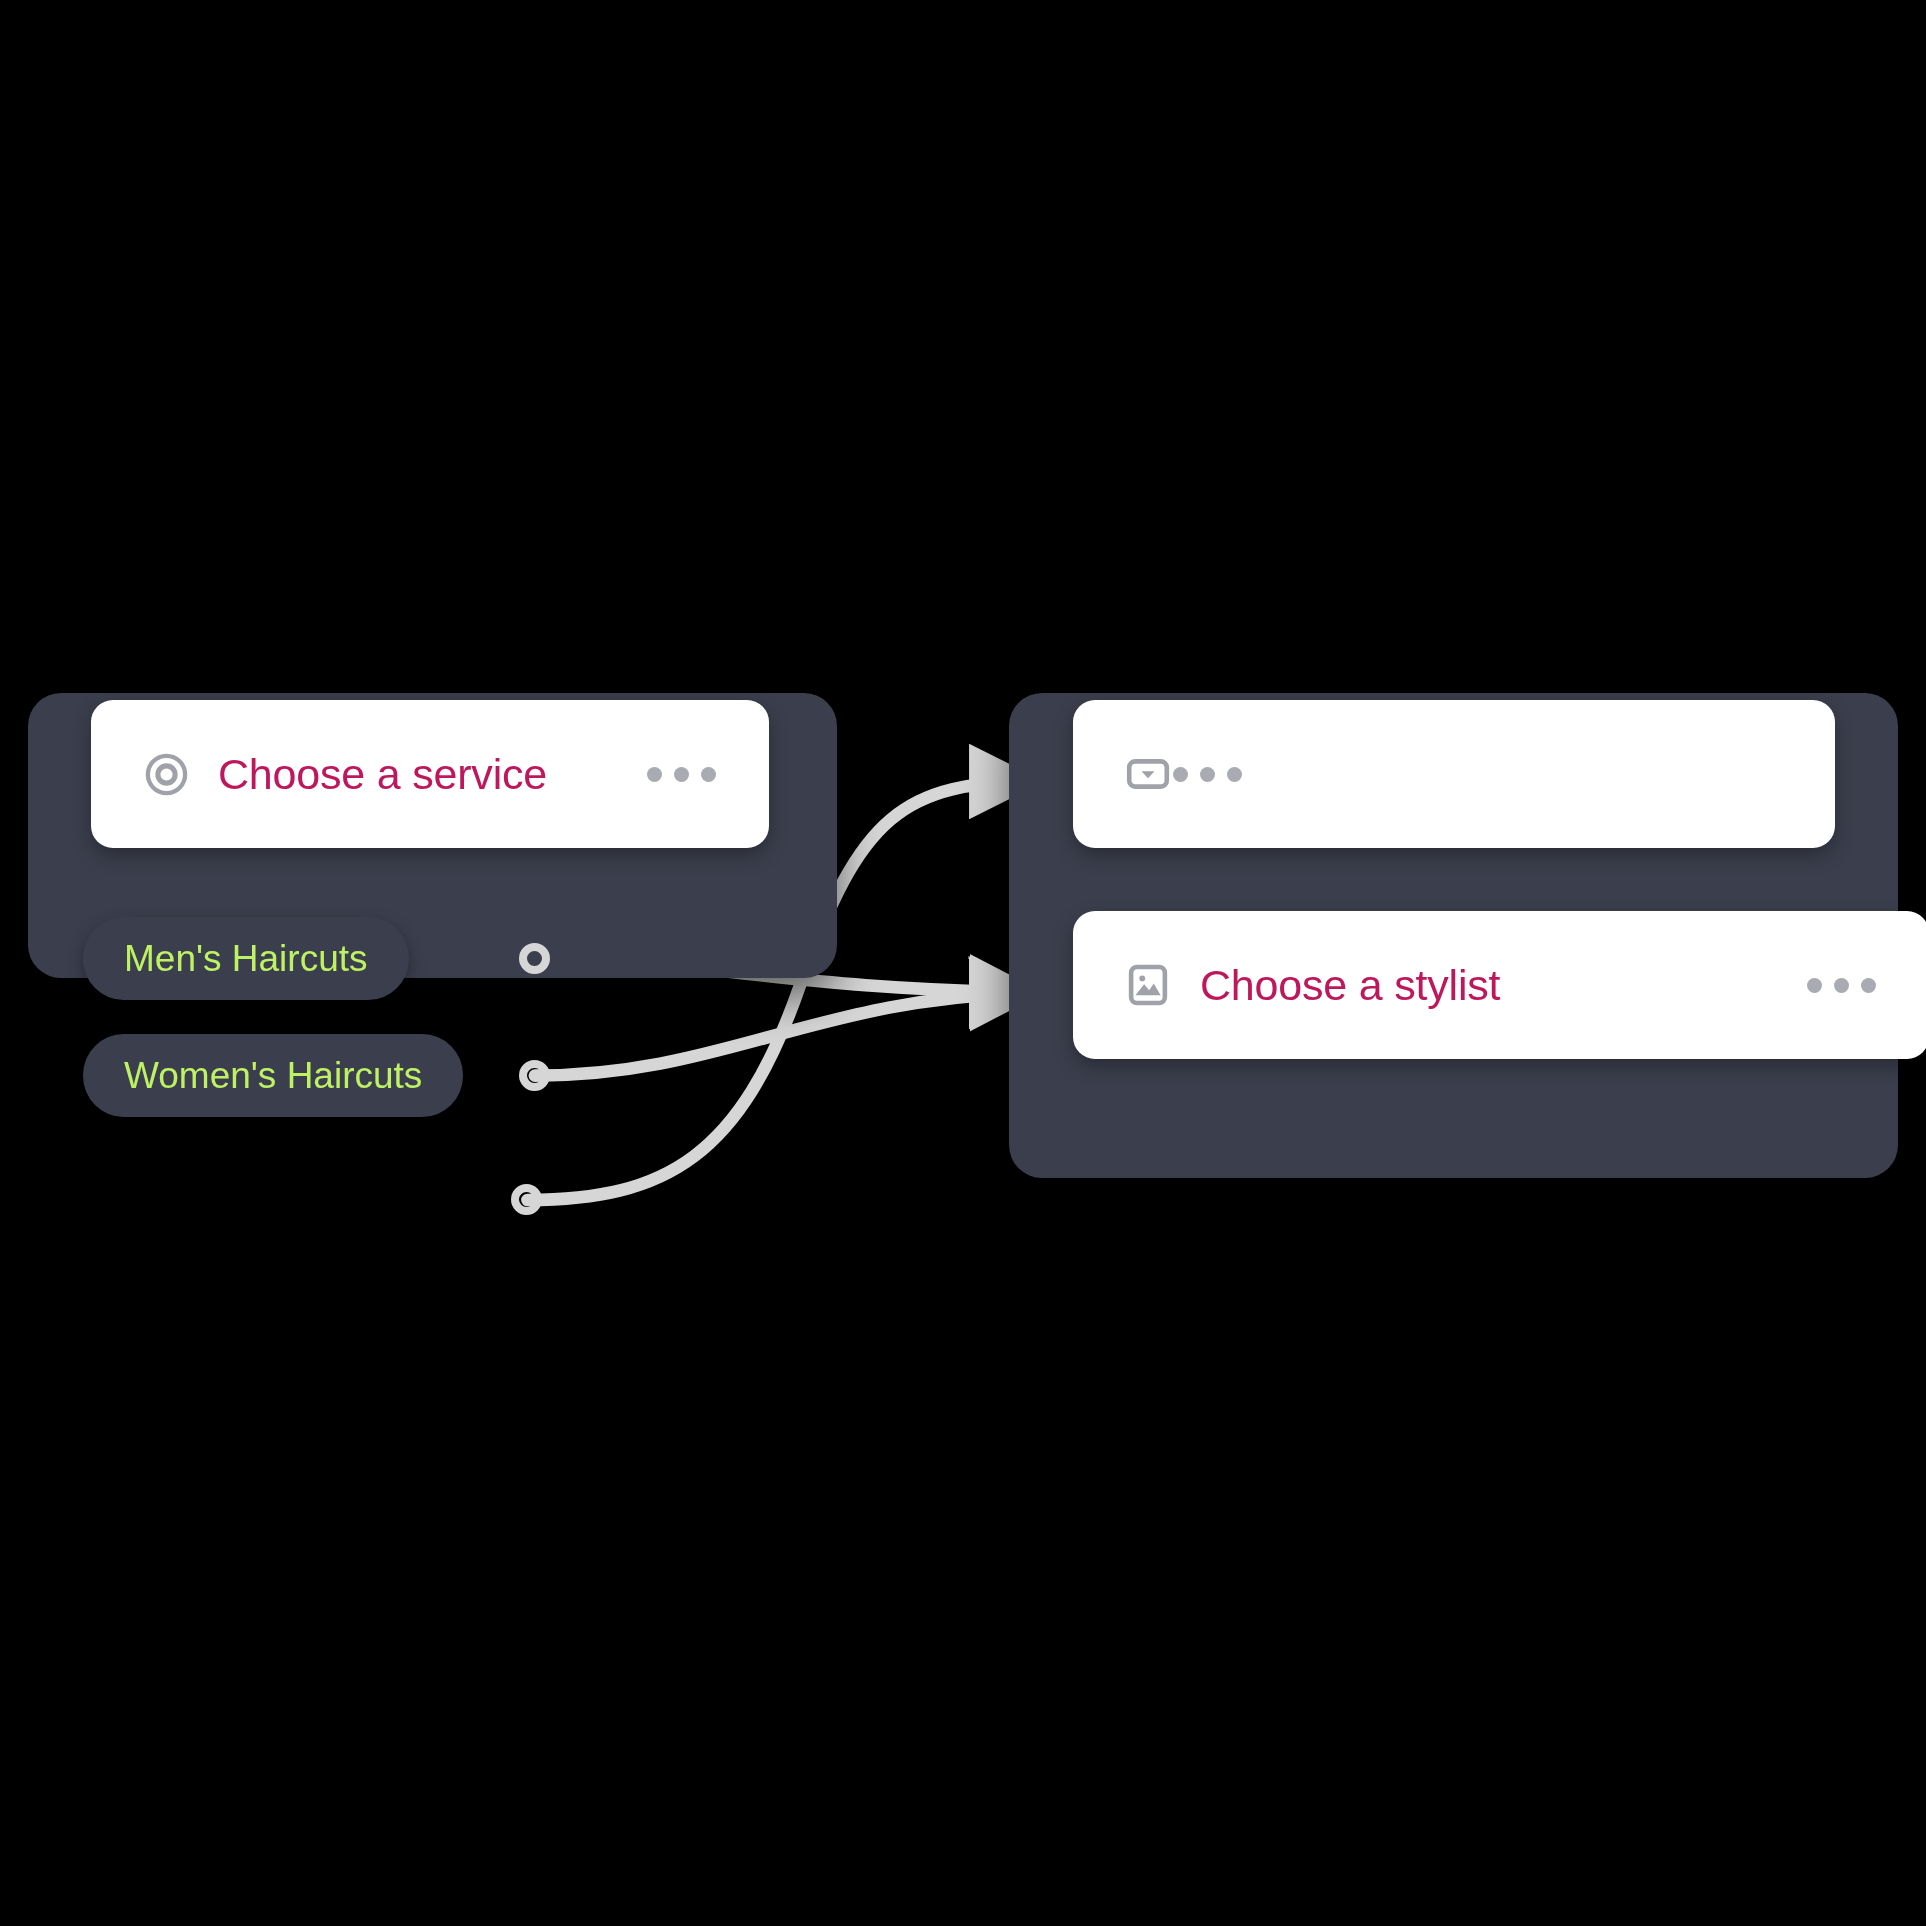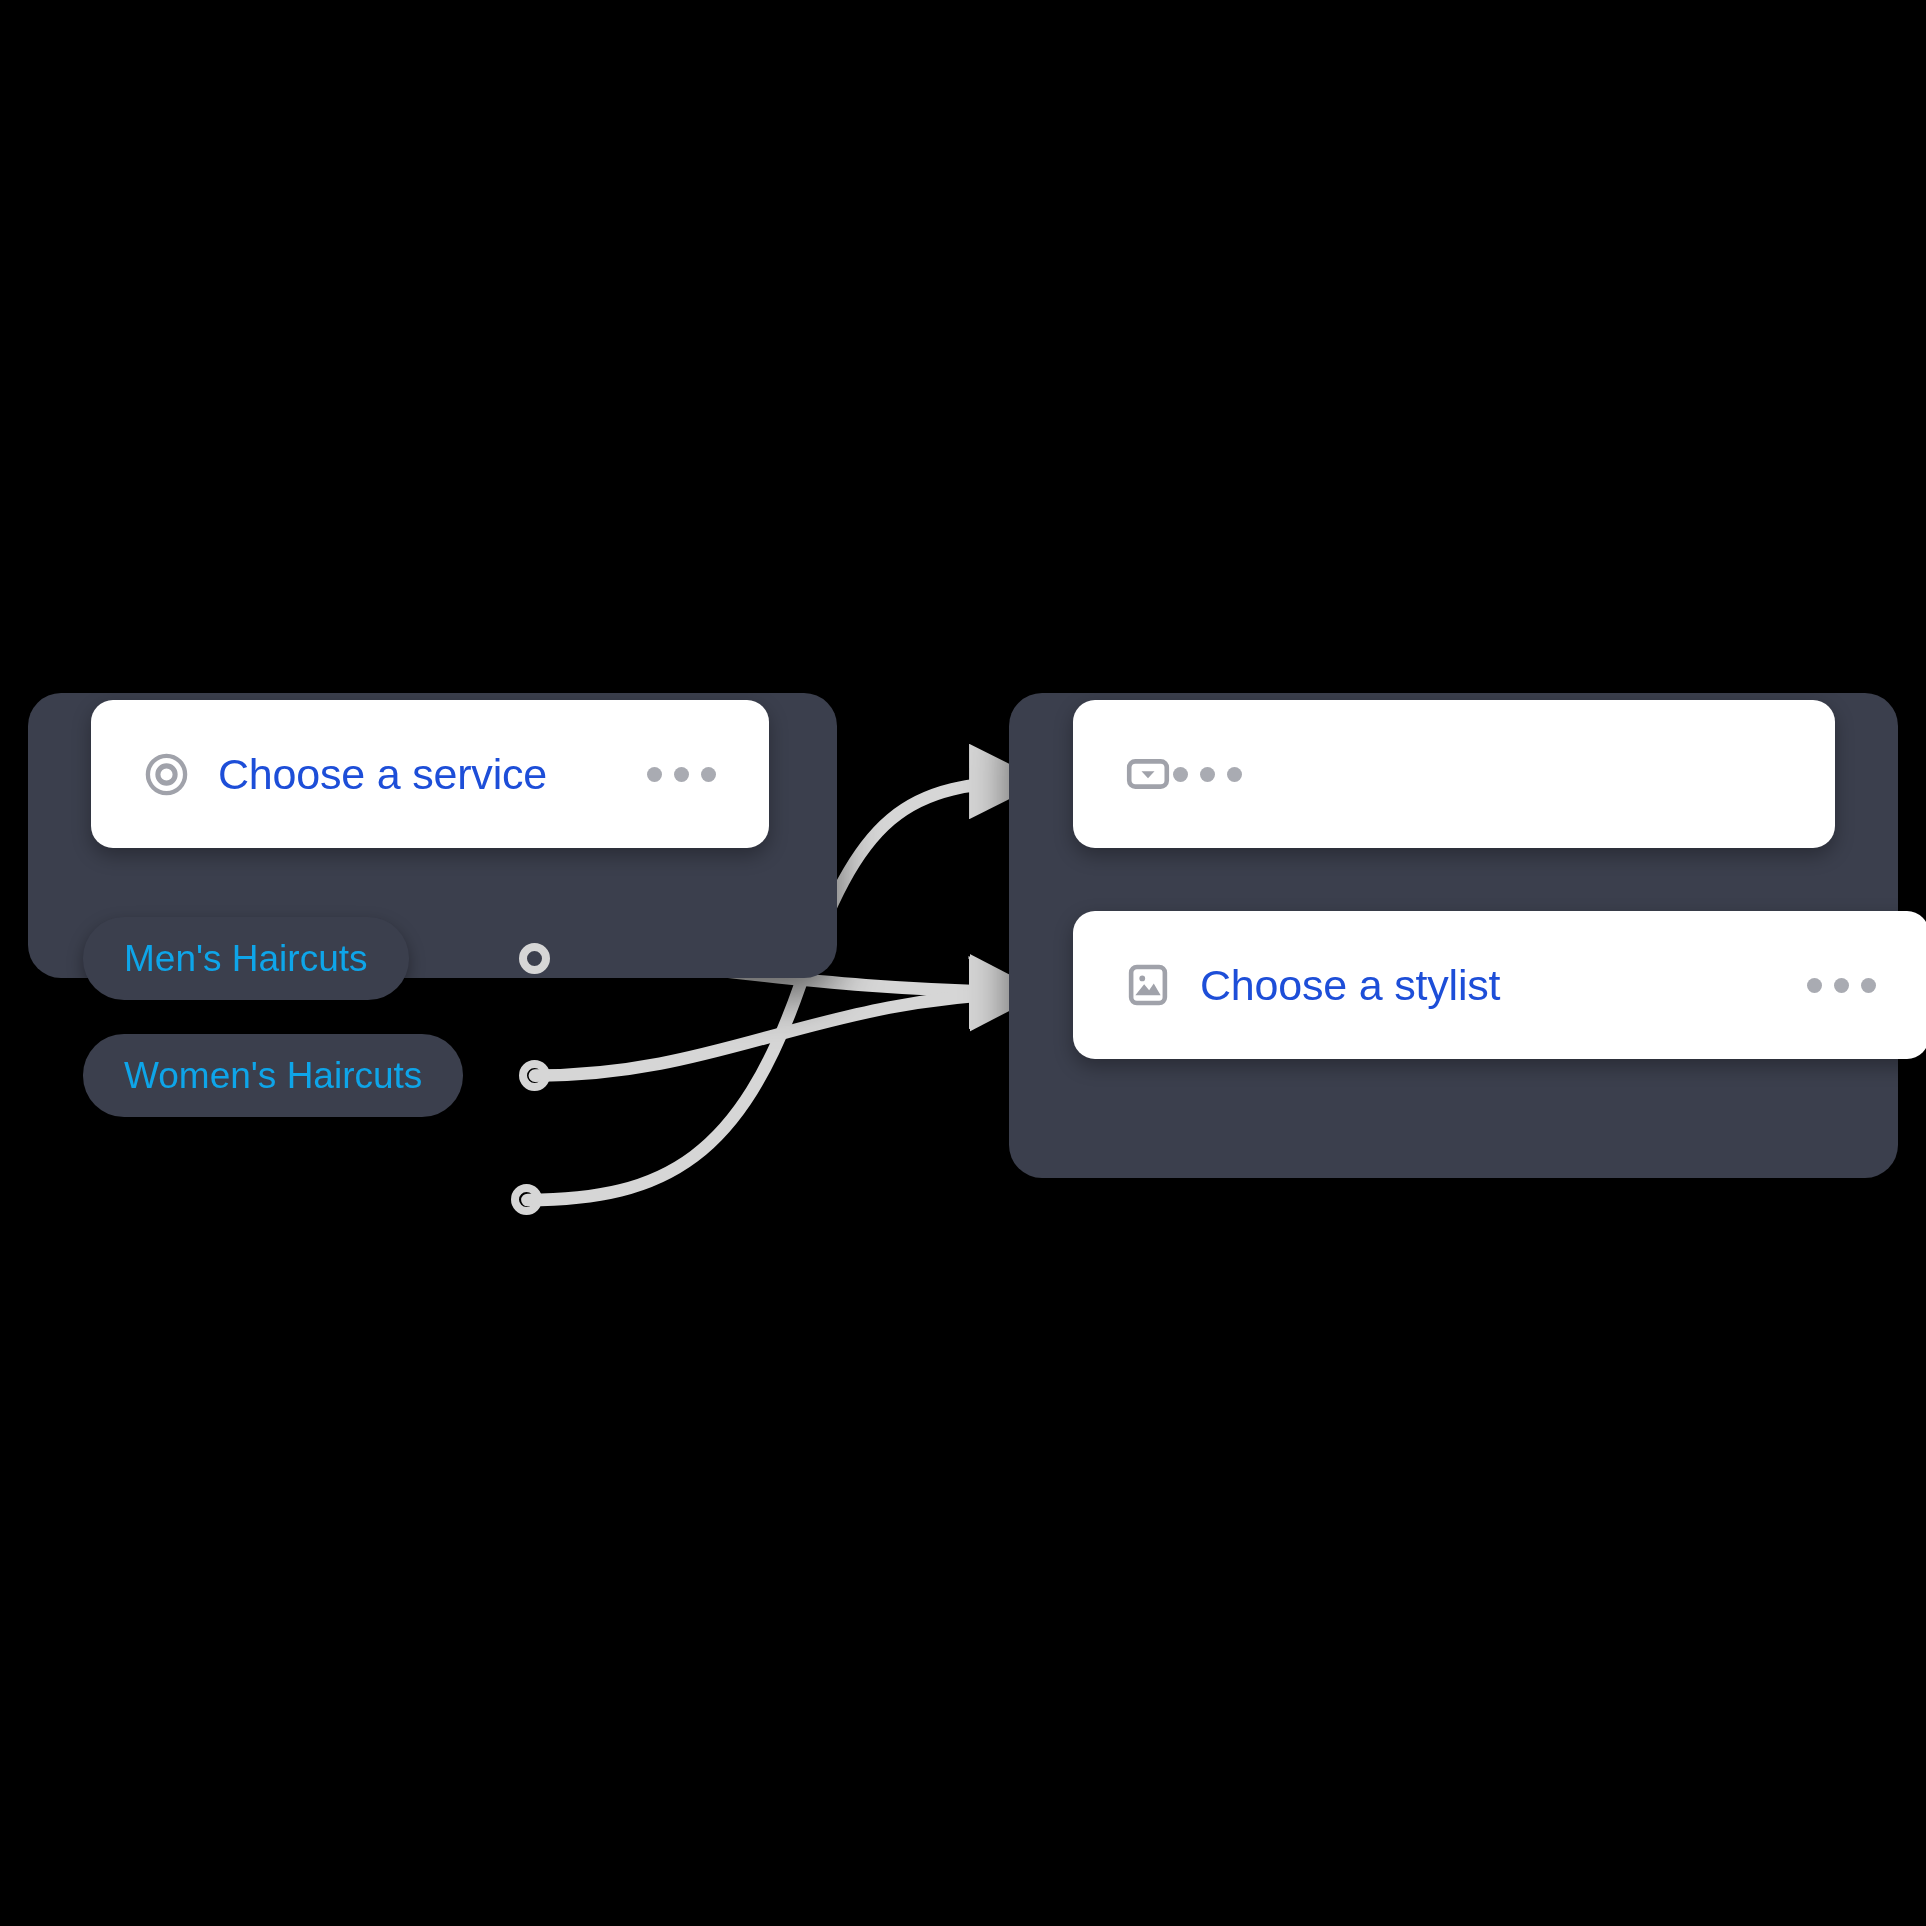--- a/index.html
+++ b/index.html
@@ -57,21 +57,21 @@
     margin-left: 50px;
     display: flex;
     align-items: center;
     justify-content: center;
   }
   .field-icon svg { display: block; }
 
   .field-label {
     flex: 1 1 auto;
     margin-left: 27px;
-    color: #1d4ed8;
+    color: #be185d;
     font-size: 43px;
     font-weight: 400;
     letter-spacing: -0.2px;
     white-space: nowrap;
   }
 
   .field-menu {
     flex: 0 0 auto;
     display: flex;
     align-items: center;
@@ -88,21 +88,21 @@
 
   
   .option-pill {
     position: absolute;
     height: 83px;
     border-radius: 41px;
     background: #3b3f4d;
     display: flex;
     align-items: center;
     padding: 0 41px;
-    color: #0ea5e9;
+    color: #bef264;
     font-size: 37px;
     font-weight: 400;
     white-space: nowrap;
     box-shadow: 0 6px 16.3px rgba(0,0,0,0.35);
   }
 
   
   .handle-dot {
     position: absolute;
     width: 31px;

